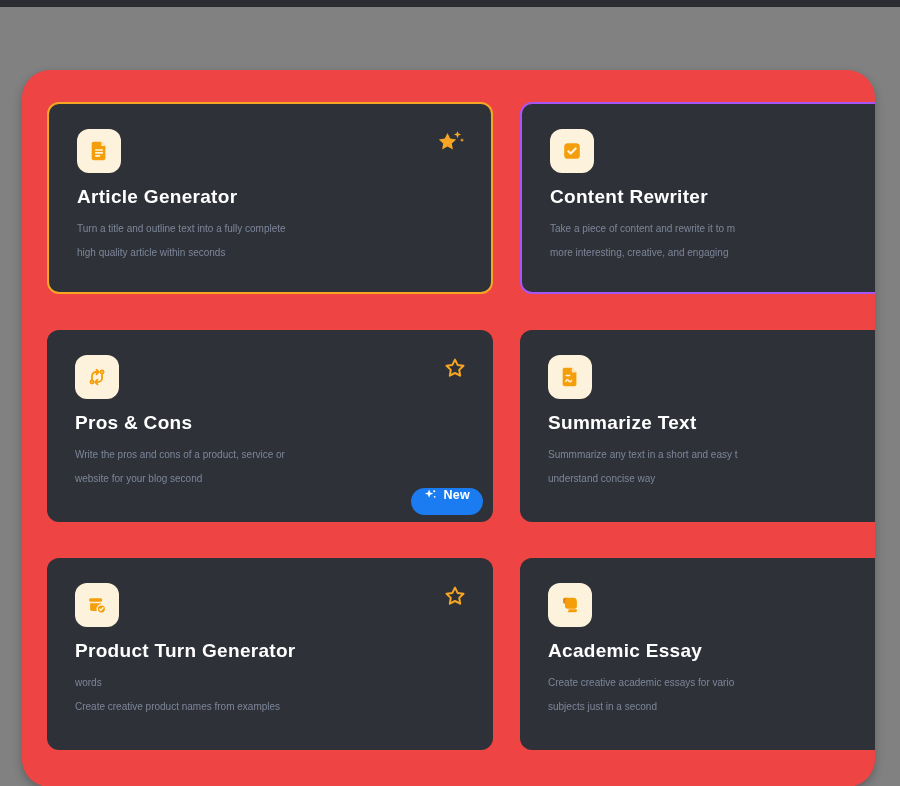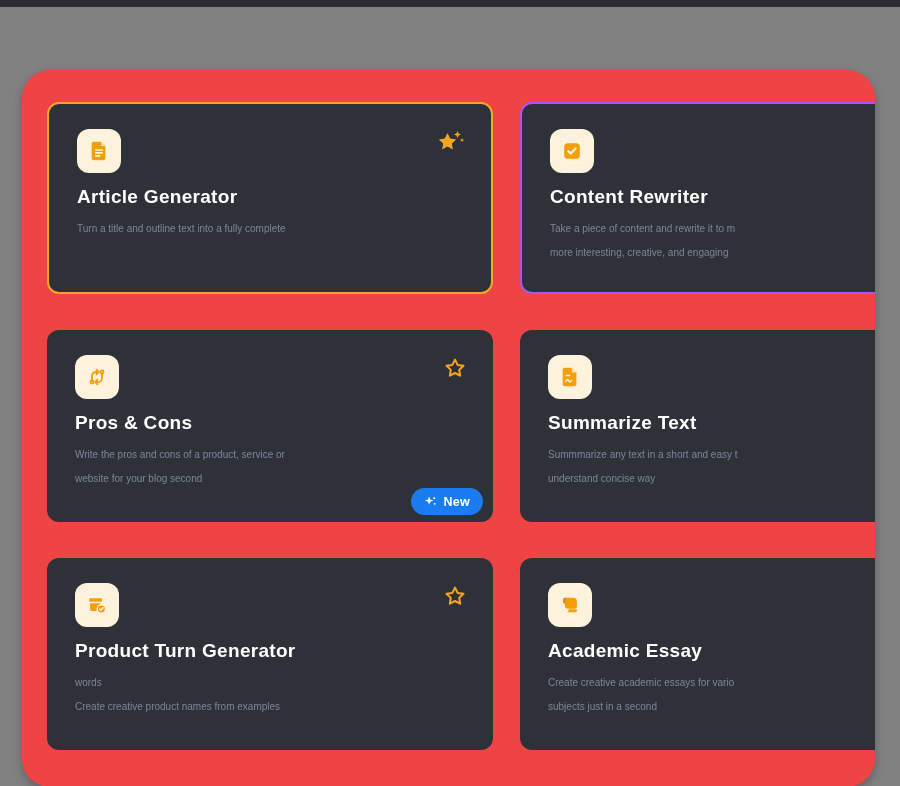--- a/index.html
+++ b/index.html
@@ -42,21 +42,21 @@
   }
   .fav{
     position:absolute;top:26px;right:26px;width:30px;height:26px;
     background:none;border:none;padding:0;cursor:pointer;
     display:flex;align-items:flex-start;justify-content:flex-end;
   }
   .badge-new{
     position:absolute;right:10px;bottom:7px;height:27px;padding:0 13px;
     border-radius:14px;background:#1b7cf2;color:#ffffff;
     font-size:12.5px;font-weight:bold;letter-spacing:0.3px;
-    display:flex;align-items:center;gap:6px;
+    display:flex;gap:6px;
   }
 </style>
 </head>
 <body>
 
 <div class="top-strip"></div>
 
 <div class="panel">
   <div class="grid">
 
@@ -73,20 +73,21 @@
       <button class="fav" aria-label="favorite">
         <svg width="30" height="26" viewBox="0 0 30 26">
           <path d="M12.5 3l2.7 5.6 6 .8-4.4 4.1 1.1 6-5.4-3-5.4 3 1.1-6-4.4-4.1 6-.8z" fill="#f6a623"></path>
           <path d="M22.5 1l1 2.6 2.6 1-2.6 1-1 2.6-1-2.6-2.6-1 2.6-1z" fill="#f6a623"></path>
           <path d="M27 8l.6 1.5 1.5.6-1.5.6-.6 1.5-.6-1.5-1.5-.6 1.5-.6z" fill="#f6a623"></path>
         </svg>
       </button>
       <div class="card-title">Article Generator</div>
       <div class="card-desc">
         <div class="desc-line">Turn a title and outline text into a fully complete</div>
+        <div class="desc-line">high quality article within seconds</div>
       </div>
     </div>
 
     <div class="card card--purple">
       <div class="icon-tile">
         <svg width="22" height="22" viewBox="0 0 24 24">
           <rect x="3.5" y="3.5" width="17" height="17" rx="4" fill="#f59e0b"></rect>
           <path d="M8 12.2l2.6 2.6 5.4-5.6" stroke="#fdf3dc" stroke-width="2.4" fill="none" stroke-linecap="round" stroke-linejoin="round"></path>
         </svg>
       </div>

